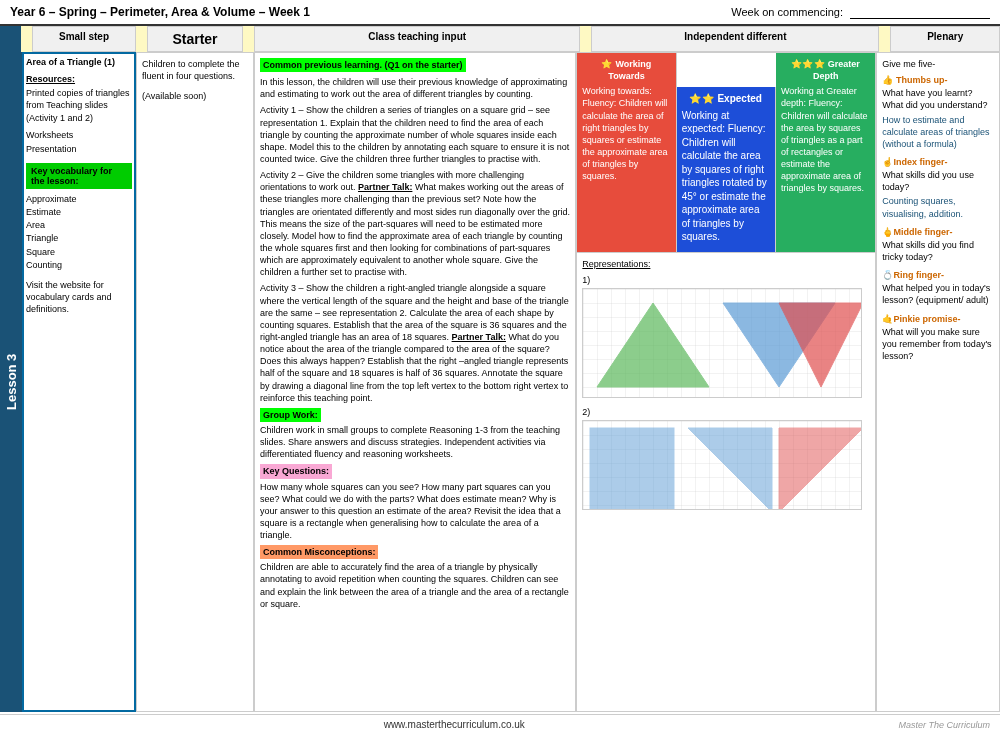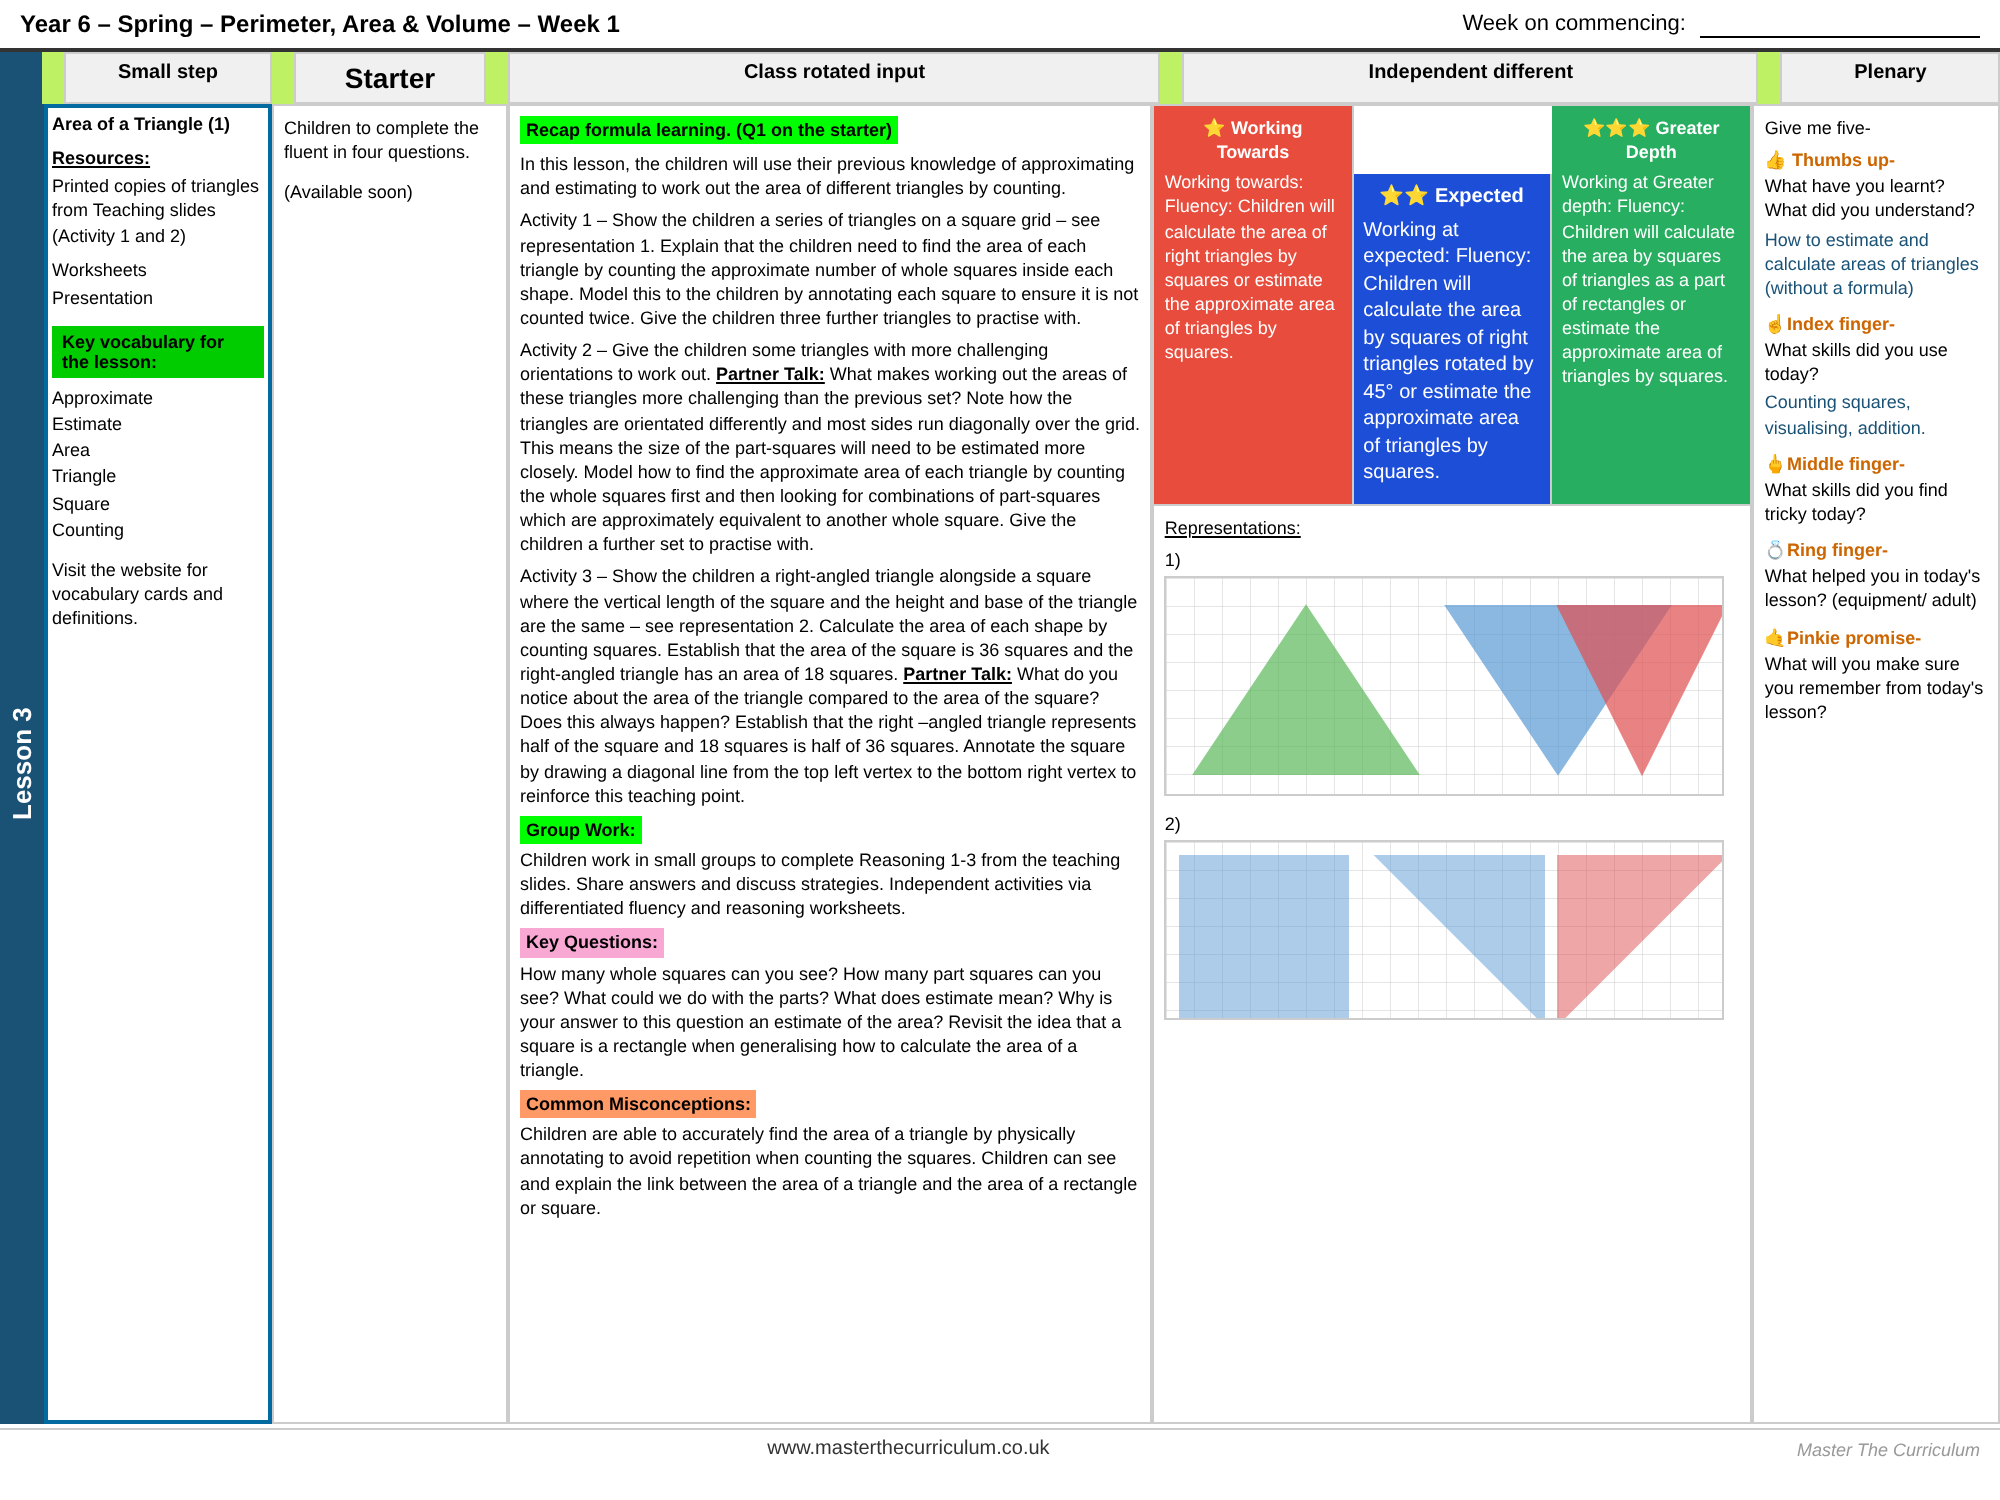--- a/index.html
+++ b/index.html
@@ -11,25 +11,25 @@
 <body>
 
 <div style="display:flex; justify-content:space-between; align-items:center; padding:5px 10px; border-bottom:2px solid #333;">
   <span style="font-size:12px; font-weight:bold;">Year 6 – Spring – Perimeter, Area &amp; Volume – Week 1</span>
   <span style="font-size:11px;">
     <span>Week on commencing:</span>
     <span style="display:inline-block; border-bottom:1px solid #000; min-width:140px; margin-left:4px;">&nbsp;</span>
   </span>
 </div>
 
-<div style="display:flex; background:#bef264;gap:11px;">
+<div style="display:flex; background:#fef9c3;gap:11px;">
   <div style="width:22px; background:#1a5276;"></div>
   <div style="width:108px; text-align:center; font-weight:bold; font-size:10px; padding:4px 2px; border:1px solid #ccc; background:#f0f0f0;">Small step</div>
   <div style="width:100px; text-align:center; font-weight:bold; font-size:14px; padding:4px 2px; border:1px solid #ccc; background:#f0f0f0;">Starter</div>
-  <div style="width:340px; text-align:center; font-weight:bold; font-size:10px; padding:4px 2px; border:1px solid #ccc; background:#f0f0f0;">Class rotated input</div>
+  <div style="width:340px; text-align:center; font-weight:bold; font-size:10px; padding:4px 2px; border:1px solid #ccc; background:#f0f0f0;">Class teaching input</div>
   <div style="width:300px; text-align:center; font-weight:bold; font-size:10px; padding:4px 2px; border:1px solid #ccc; background:#f0f0f0;">Independent different</div>
   <div style="width:114px; text-align:center; font-weight:bold; font-size:10px; padding:4px 2px; border:1px solid #ccc; background:#f0f0f0;">Plenary</div>
 </div>
 
 <div style="display:flex;">
 
   <div style="writing-mode:vertical-rl; transform:rotate(180deg); background:#1a5276; color:#fff; font-weight:bold; font-size:13px; display:flex; align-items:center; justify-content:center; width:22px; text-align:center; padding:4px; min-height:660px;">Lesson 3</div>
 
   <div style="width:120px; border:2px solid #0369a1; padding:2px; font-size:9px; vertical-align:top;">
     <p style="font-weight:bold; margin-bottom:5px;">Area of a Triangle (1)</p>
@@ -51,21 +51,21 @@
 
     <p>Visit the website for vocabulary cards and definitions.</p>
   </div>
 
   <div style="width:124px; border:1px solid #ccc; padding:5px; font-size:9px;">
     <p style="margin-bottom:8px;">Children to complete the fluent in four questions.</p>
     <p>(Available soon)</p>
   </div>
 
   <div style="width:340px; border:1px solid #ccc; padding:5px; font-size:9px; line-height:1.35;">
-    <p style="background:#00ff00; font-weight:bold; margin-bottom:4px; display:inline-block; padding:1px 3px;"><span>Recap formula learning. (Q1 on the starter)</span></p>
+    <p style="background:#00ff00; font-weight:bold; margin-bottom:4px; display:inline-block; padding:1px 3px;"><span>Common previous learning. (Q1 on the starter)</span></p>
     <p style="margin-bottom:4px;">In this lesson, the children will use their previous knowledge of approximating and estimating to work out the area of different triangles by counting.</p>
     <p style="margin-bottom:4px;">Activity 1 – Show the children a series of triangles on a square grid – see representation 1. Explain that the children need to find the area of each triangle by counting the approximate number of whole squares inside each shape. Model this to the children by annotating each square to ensure it is not counted twice.  Give the children three further triangles to practise with.</p>
     <p style="margin-bottom:4px;"><span>Activity 2 – Give the children some triangles with more challenging orientations to work out.</span> <span style="font-weight:bold; text-decoration:underline;">Partner Talk:</span> <span>What makes working out the areas of these triangles more challenging than the previous set? Note how the triangles are orientated  differently and most sides run diagonally over the grid. This means the size of the part-squares will need to be estimated more closely. Model how to find the approximate area of each triangle by counting the whole squares first and then looking for combinations of part-squares which are approximately equivalent to another whole square. Give the children a further set to practise with.</span></p>
     <p style="margin-bottom:4px;"><span>Activity 3 – Show the children a right-angled triangle alongside a square where the vertical length of the square and the height and base of the triangle are the same – see representation 2. Calculate the area of each shape by counting squares. Establish that the area of the square is 36 squares and the right-angled triangle has an area of 18 squares.</span> <span style="font-weight:bold; text-decoration:underline;">Partner Talk:</span> <span>What do you notice about the area of the triangle compared to the area of the square? Does this always happen? Establish that the right –angled triangle represents half of the square and 18 squares is half of 36 squares. Annotate the square by drawing a diagonal line from the top left vertex to the bottom right vertex to reinforce this teaching point.</span></p>
     
     <p style="background:#00ff00; font-weight:bold; margin-bottom:2px; display:inline-block; padding:1px 3px;"><span>Group Work:</span></p>
     <p style="margin-bottom:4px;">Children work in small groups to complete Reasoning 1-3 from the teaching slides. Share answers and discuss strategies. Independent activities via differentiated fluency and reasoning worksheets.</p>
     
     <p style="background:#f9a8d4; font-weight:bold; margin-bottom:2px; display:inline-block; padding:1px 3px;"><span>Key Questions:</span></p>
     <p style="margin-bottom:4px;">How many whole squares can you see? How many part squares can you see? What could we do with the parts? What does estimate mean? Why is your answer to this question an estimate of the area? Revisit the idea that a square is a rectangle when generalising how to calculate the area of a triangle.</p>

